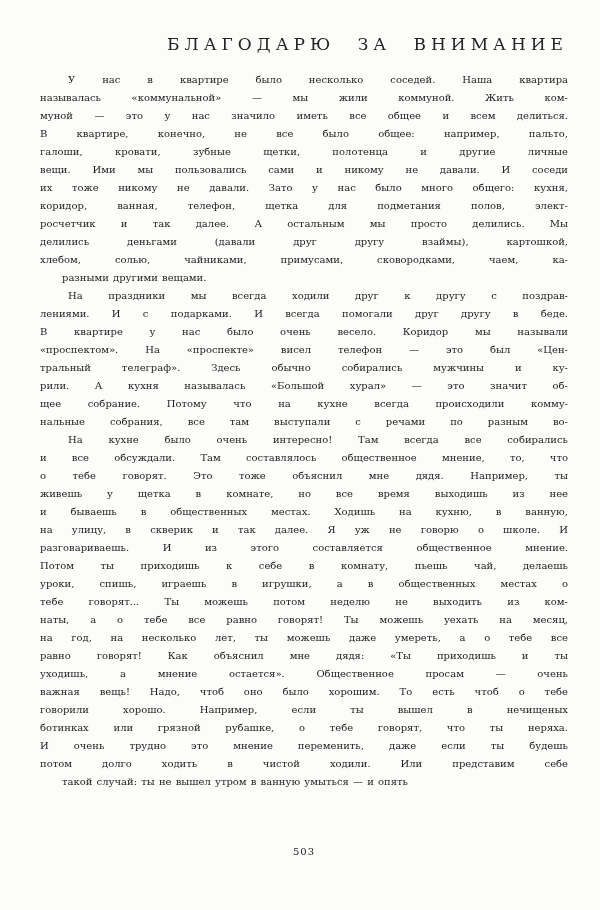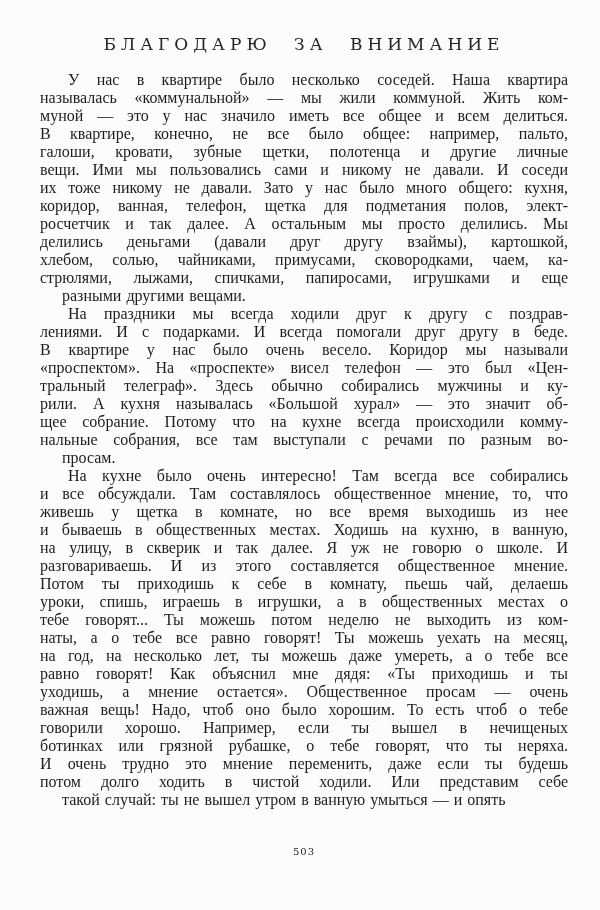--- a/index.html
+++ b/index.html
@@ -16,44 +16,43 @@
     font-family: "DejaVu Serif", "Liberation Serif", serif;
     color: #1d1d1d;
     overflow: hidden;
   }
   .title {
     position: absolute;
     top: 34px;
     left: 40px;
     width: 528px;
     margin: 0;
-    text-align: center;
+    text-align: right;
     font-size: 17px;
     font-weight: normal;
     letter-spacing: 5px;
     word-spacing: 12px;
     color: #242424;
     white-space: nowrap;
   }
   .text-block {
     position: absolute;
     top: 71px;
     left: 40px;
     width: 528px;
   }
   .line {
-    font-size: 16px;
+    font-size: 10px;
     line-height: 18px;
     height: 18px;
     text-align: justify;
     text-align-last: justify;
     word-spacing: 1px;
     overflow: hidden;
     white-space: normal;
-    font-family: Liberation Serif, serif;
   }
   .line.first {
     text-indent: 28px;
   }
   .line.plast {
     text-align-last: left;
     margin-left: 22px;
   }
   .page-number {
     position: absolute;
@@ -77,33 +76,32 @@
       <div class="line">называлась «коммунальной» — мы жили коммуной. Жить ком-</div>
       <div class="line">муной — это у нас значило иметь все общее и всем делиться.</div>
       <div class="line">В квартире, конечно, не все было общее: например, пальто,</div>
       <div class="line">галоши, кровати, зубные щетки, полотенца и другие личные</div>
       <div class="line">вещи. Ими мы пользовались сами и никому не давали. И соседи</div>
       <div class="line">их тоже никому не давали. Зато у нас было много общего: кухня,</div>
       <div class="line">коридор, ванная, телефон, щетка для подметания полов, элект-</div>
       <div class="line">росчетчик и так далее. А остальным мы просто делились. Мы</div>
       <div class="line">делились деньгами (давали друг другу взаймы), картошкой,</div>
       <div class="line">хлебом, солью, чайниками, примусами, сковородками, чаем, ка-</div>
-      <div class="line">стрюлями, лыжами, спичками, папиросами, игрушками и еще</div>
       <div class="line plast">разными другими вещами.</div>
       <div class="line first">На праздники мы всегда ходили друг к другу с поздрав-</div>
       <div class="line">лениями. И с подарками. И всегда помогали друг другу в беде.</div>
       <div class="line">В квартире у нас было очень весело. Коридор мы называли</div>
       <div class="line">«проспектом». На «проспекте» висел телефон — это был «Цен-</div>
       <div class="line">тральный телеграф». Здесь обычно собирались мужчины и ку-</div>
       <div class="line">рили. А кухня называлась «Большой хурал» — это значит об-</div>
       <div class="line">щее собрание. Потому что на кухне всегда происходили комму-</div>
       <div class="line">нальные собрания, все там выступали с речами по разным во-</div>
-      <div class="line plast">просам.</div>
       <div class="line first">На кухне было очень интересно! Там всегда все собирались</div>
       <div class="line">и все обсуждали. Там составлялось общественное мнение, то, что</div>
+      <div class="line">о тебе говорят. Это тоже объяснил мне дядя. Например, ты</div>
       <div class="line">живешь у щетка в комнате, но все время выходишь из нее</div>
       <div class="line">и бываешь в общественных местах. Ходишь на кухню, в ванную,</div>
       <div class="line">на улицу, в скверик и так далее. Я уж не говорю о школе. И</div>
       <div class="line">разговариваешь. И из этого составляется общественное мнение.</div>
       <div class="line">Потом ты приходишь к себе в комнату, пьешь чай, делаешь</div>
       <div class="line">уроки, спишь, играешь в игрушки, а в общественных местах о</div>
       <div class="line">тебе говорят... Ты можешь потом неделю не выходить из ком-</div>
       <div class="line">наты, а о тебе все равно говорят! Ты можешь уехать на месяц,</div>
       <div class="line">на год, на несколько лет, ты можешь даже умереть, а о тебе все</div>
       <div class="line">равно говорят! Как объяснил мне дядя: «Ты приходишь и ты</div>

